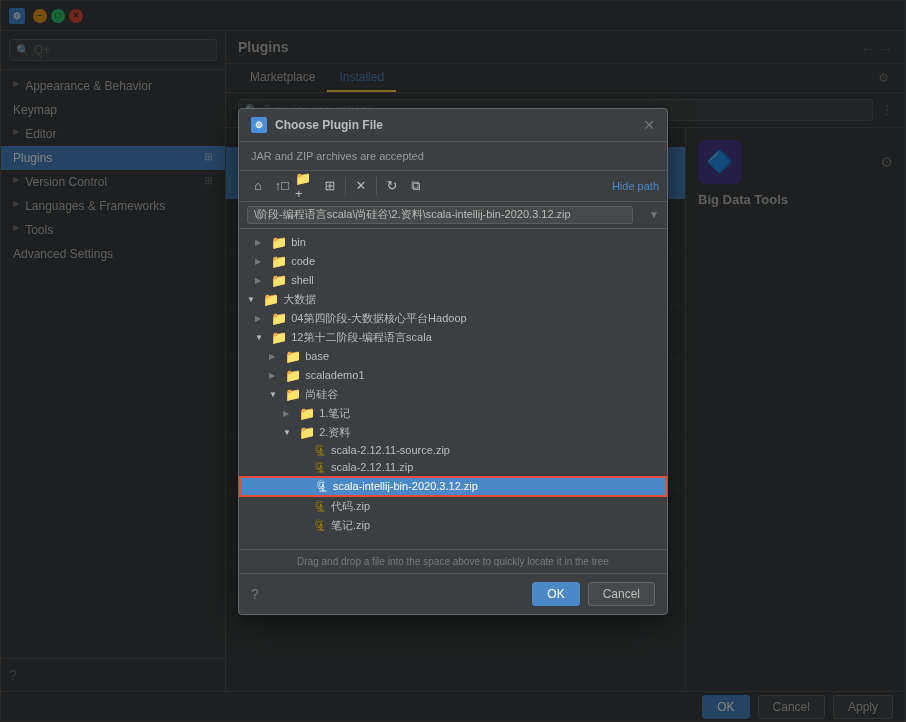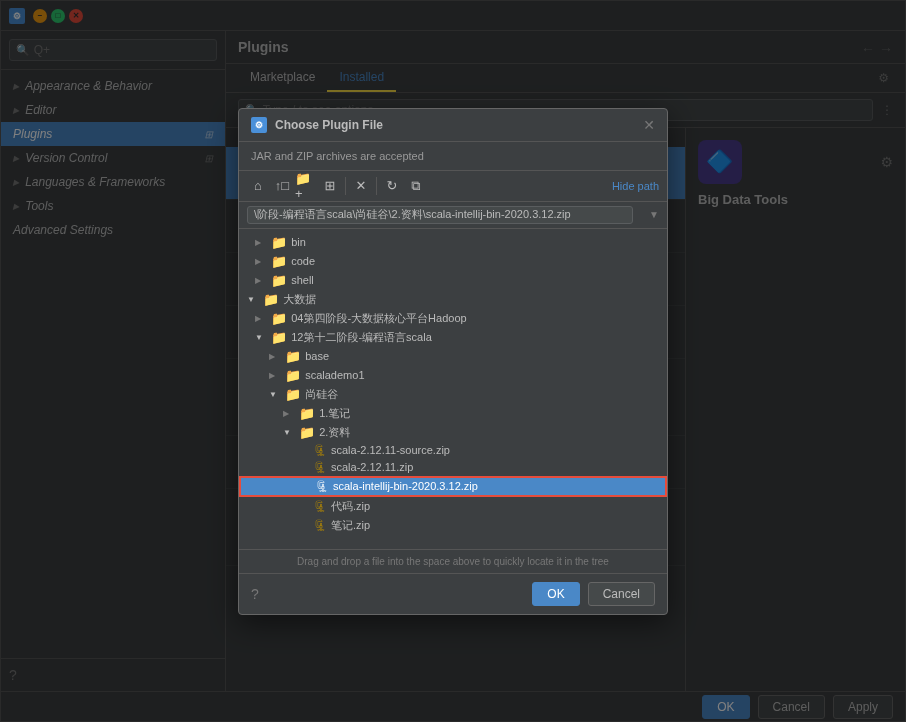--- a/index.html
+++ b/index.html
@@ -100,26 +100,24 @@
     .search-input-wrapper input::placeholder { color: #777; }
 
     .sidebar-nav {
       flex: 1;
       overflow-y: auto;
       padding: 4px 0;
     }
 
     .nav-item {
       display: flex;
-      align-items: center;
       padding: 5px 12px;
       color: #bbb;
       cursor: pointer;
       font-size: 12px;
-      font-style: italic;
     }
 
     .nav-item.active {
       background: #4a88c7;
       color: white;
     }
 
     .nav-item.has-arrow::before {
       content: '▶';
       font-size: 8px;
@@ -533,20 +531,23 @@
       <div class="search-box">
         <div class="search-input-wrapper">
           <span style="color:#777;font-size:11px;">🔍</span>
           <input type="text" placeholder="Q+" style="">
         </div>
       </div>
 
       <div class="sidebar-nav">
         <div class="nav-item has-arrow">
           <span>Appearance &amp; Behavior</span>
+        </div>
+        <div class="nav-item">
+          <span>Keymap</span>
         </div>
         <div class="nav-item has-arrow">
           <span>Editor</span>
         </div>
         <div class="nav-item active">
           <span>Plugins</span>
           <span style="margin-left:auto;color:rgba(255,255,255,0.6);font-size:10px;">⊞</span>
         </div>
         <div class="nav-item has-arrow">
           <span>Version Control</span>

